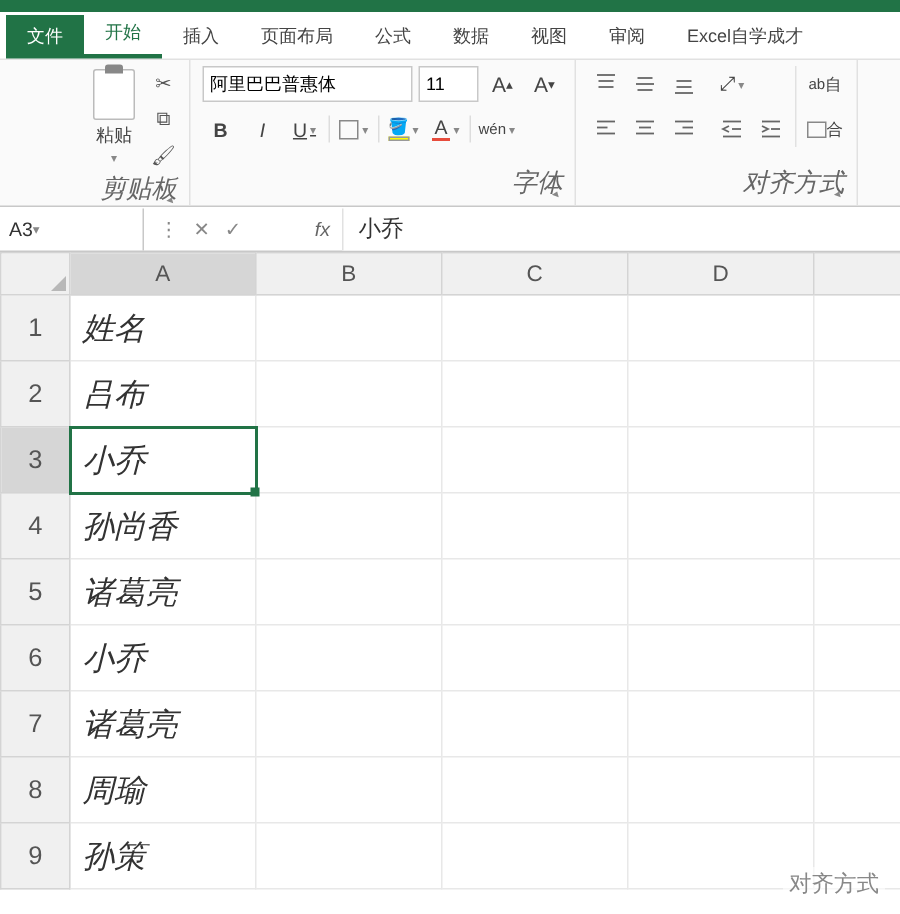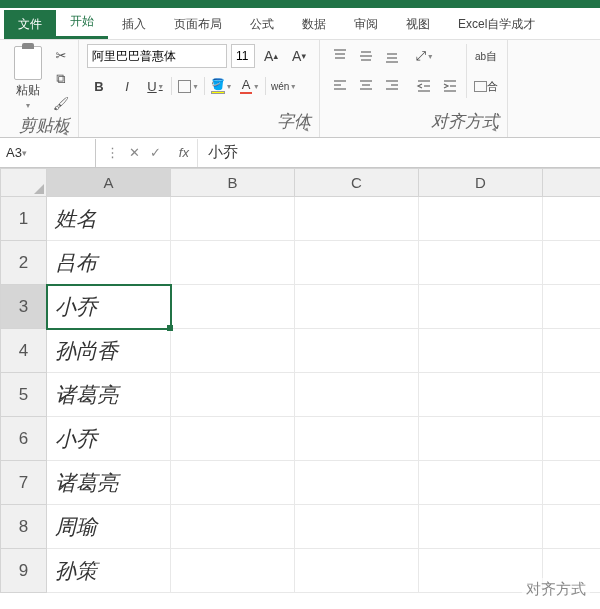--- a/index.html
+++ b/index.html
@@ -15,52 +15,52 @@
 .tab.active { color: #217346; border-bottom: 3px solid #217346; font-weight: 500; }
 
 
 .ribbon { display: flex; height: 98px; border-bottom: 1px solid #c8c8c8; background: #fafafa; }
 .group { display: flex; flex-direction: column; border-right: 1px solid #e1e1e1; padding: 4px 8px 2px; }
 .group-body { flex: 1; display: flex; align-items: flex-start; gap: 4px; }
 .group-label { text-align: right; font-size: 17px; color: #666; padding: 2px 0; position: relative; font-style: italic; }
 .group-label::after { content: "▸"; position: absolute; right: 2px; bottom: 1px; font-size: 8px; color: #888; transform: rotate(45deg); }
 
 
-.clipboard .paste-btn { display: flex; flex-direction: column; align-items: center; gap: 2px; padding: 2px 6px; }
+.clipboard .paste-btn { display: flex; flex-direction: column; align-items: center; gap: 2px; padding: 2px 6px; margin-left: 48px; }
 .clipboard .paste-icon { width: 28px; height: 34px; background: #fff; border: 1px solid #bbb; border-radius: 2px; position: relative; }
 .clipboard .paste-icon::before { content: ""; position: absolute; top: -4px; left: 7px; width: 12px; height: 6px; background: #888; border-radius: 2px 2px 0 0; }
 .clipboard .paste-label { font-size: 12px; color: #444; }
 .clipboard .side { display: flex; flex-direction: column; gap: 6px; padding-top: 2px; }
 .mini-icon { width: 18px; height: 18px; display: flex; align-items: center; justify-content: center; font-size: 13px; color: #555; }
 
 
 .font .row { display: flex; align-items: center; gap: 4px; }
 .font-select { width: 140px; height: 24px; border: 1px solid #c8c8c8; font-size: 12px; padding: 0 4px; background: #fff; }
-.size-select { width: 24px; height: 24px; border: 1px solid #c8c8c8; font-size: 12px; padding: 0 4px; background: #fff; text-align: left; }
+.size-select { width: 40px; height: 24px; border: 1px solid #c8c8c8; font-size: 12px; padding: 0 4px; background: #fff; text-align: left; }
 .fbtn { min-width: 24px; height: 24px; display: inline-flex; align-items: center; justify-content: center; font-size: 13px; color: #444; position: relative; border: 1px solid transparent; }
 .fbtn .dd { font-size: 8px; margin-left: 2px; color: #888; }
 .fbtn.sup { font-size: 14px; }
 .underline-a { border-bottom: 2px solid #e74c3c; padding: 0 2px; line-height: 14px; }
 .fill-swatch { width: 12px; height: 12px; background: #ffff00; border: 1px solid #999; }
 .font-body { display: flex; flex-direction: column; gap: 6px; }
 
 
 .align-body { display: flex; flex-direction: column; gap: 6px; }
 .align-body .row { display: flex; gap: 2px; }
 .abtn { width: 24px; height: 24px; display: flex; align-items: center; justify-content: center; }
 .abtn svg { width: 16px; height: 16px; }
 .align-extra { display: flex; flex-direction: column; gap: 6px; padding-left: 6px; border-left: 1px solid #e1e1e1; }
 
 
 .formula-bar { display: flex; align-items: center; height: 30px; border-bottom: 1px solid #c8c8c8; background: #fff; }
 .name-box { width: 96px; height: 28px; border-right: 1px solid #c8c8c8; display: flex; align-items: center; padding: 0 6px; font-size: 13px; color: #333; justify-content: flex-start; }
 .name-box .dd { font-size: 9px; color: #888; }
 .fx-ctrls { display: flex; align-items: center; gap: 10px; padding: 0 10px; color: #888; font-size: 13px; }
 .fx-ctrls .ok { color: #888; }
-.fx-label { font-style: italic; font-size: 13px; color: #666; padding: 0 8px; }
+.fx-label { font-style: italic; font-size: 13px; color: #666; padding: 0 8px; margin-left: 31px; }
 .fx-input { flex: 1; height: 28px; border: none; border-left: 1px solid #e1e1e1; padding: 0 10px; font-size: 15px; color: #333; outline: none; }
 
 
 .grid { position: relative; }
 table { border-collapse: collapse; width: 100%; table-layout: fixed; }
 .corner { width: 46px; height: 28px; background: #f0f0f0; border: 1px solid #d4d4d4; position: relative; }
 .corner::after { content: ""; position: absolute; right: 2px; bottom: 2px; border-style: solid; border-width: 0 0 10px 10px; border-color: transparent transparent #b8b8b8 transparent; }
 .col-head { height: 28px; background: #f0f0f0; border: 1px solid #d4d4d4; text-align: center; font-size: 15px; color: #555; font-weight: normal; }
 .col-head.sel { background: #d6d6d6; }
 .row-head { width: 46px; background: #f0f0f0; border: 1px solid #d4d4d4; text-align: center; font-size: 17px; color: #555; font-weight: normal; }
@@ -84,22 +84,22 @@
 
 <div class="title-bar"></div>
 
 <div class="tabs">
   <div class="tab file">文件</div>
   <div class="tab active">开始</div>
   <div class="tab">插入</div>
   <div class="tab">页面布局</div>
   <div class="tab">公式</div>
   <div class="tab">数据</div>
+  <div class="tab">视图</div>
   <div class="tab">审阅</div>
-  <div class="tab">视图</div>
   <div class="tab">Excel自学成才</div>
 </div>
 
 <div class="ribbon">
 
   <div class="group clipboard">
     <div class="group-body">
       <div class="paste-btn">
         <div class="paste-icon"></div>
         <div class="paste-label">粘贴</div>

